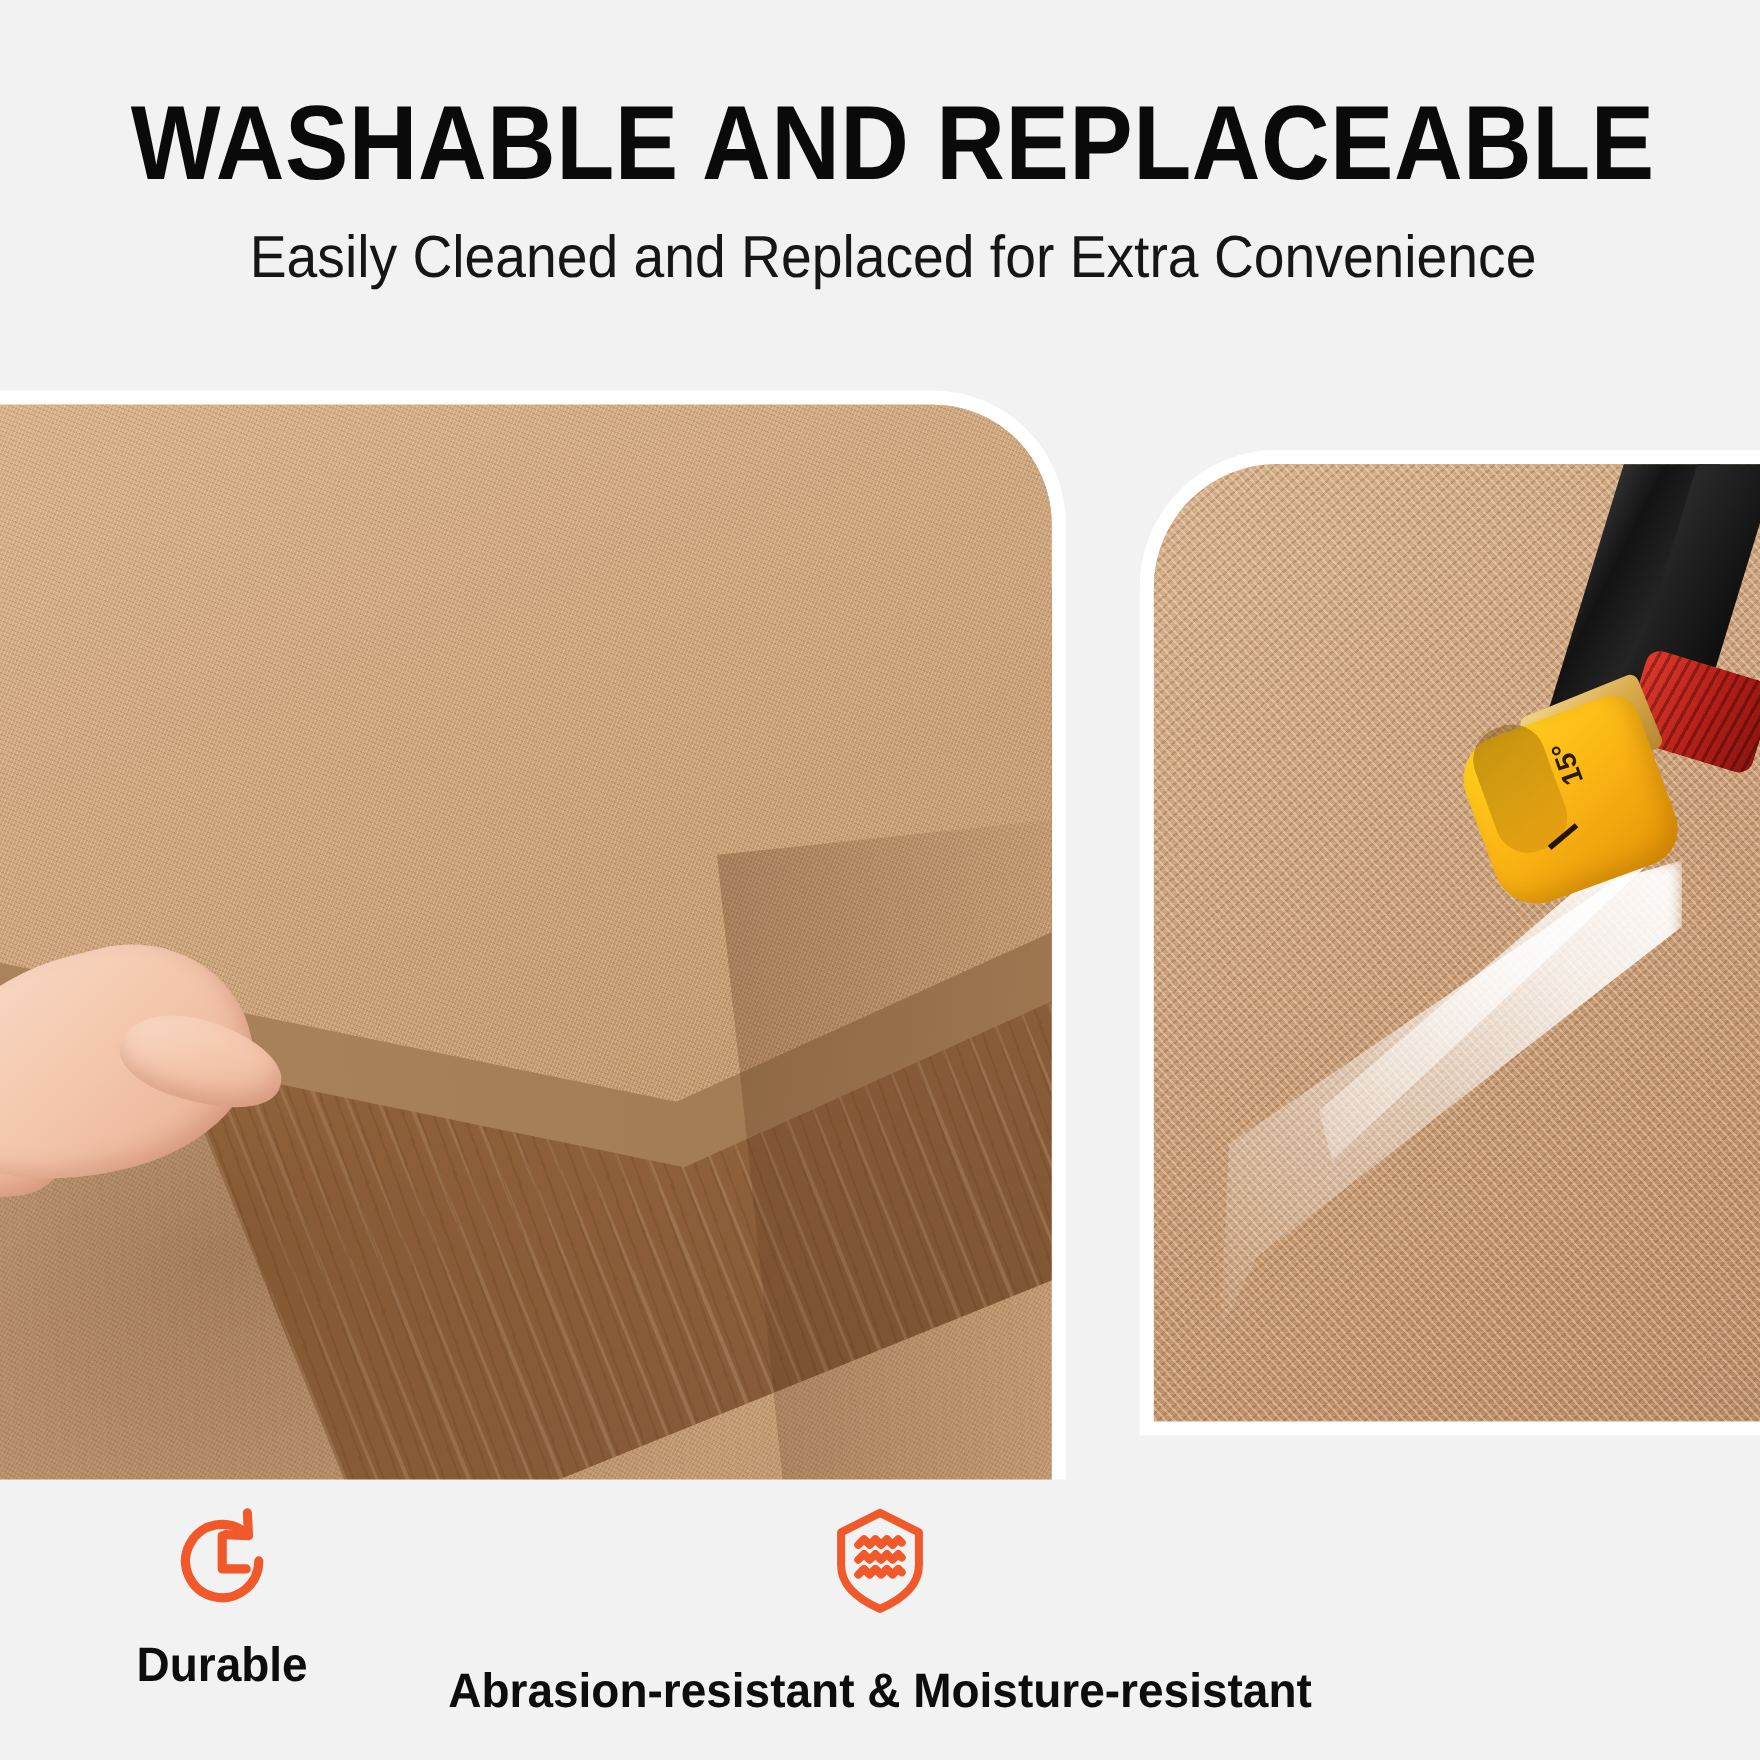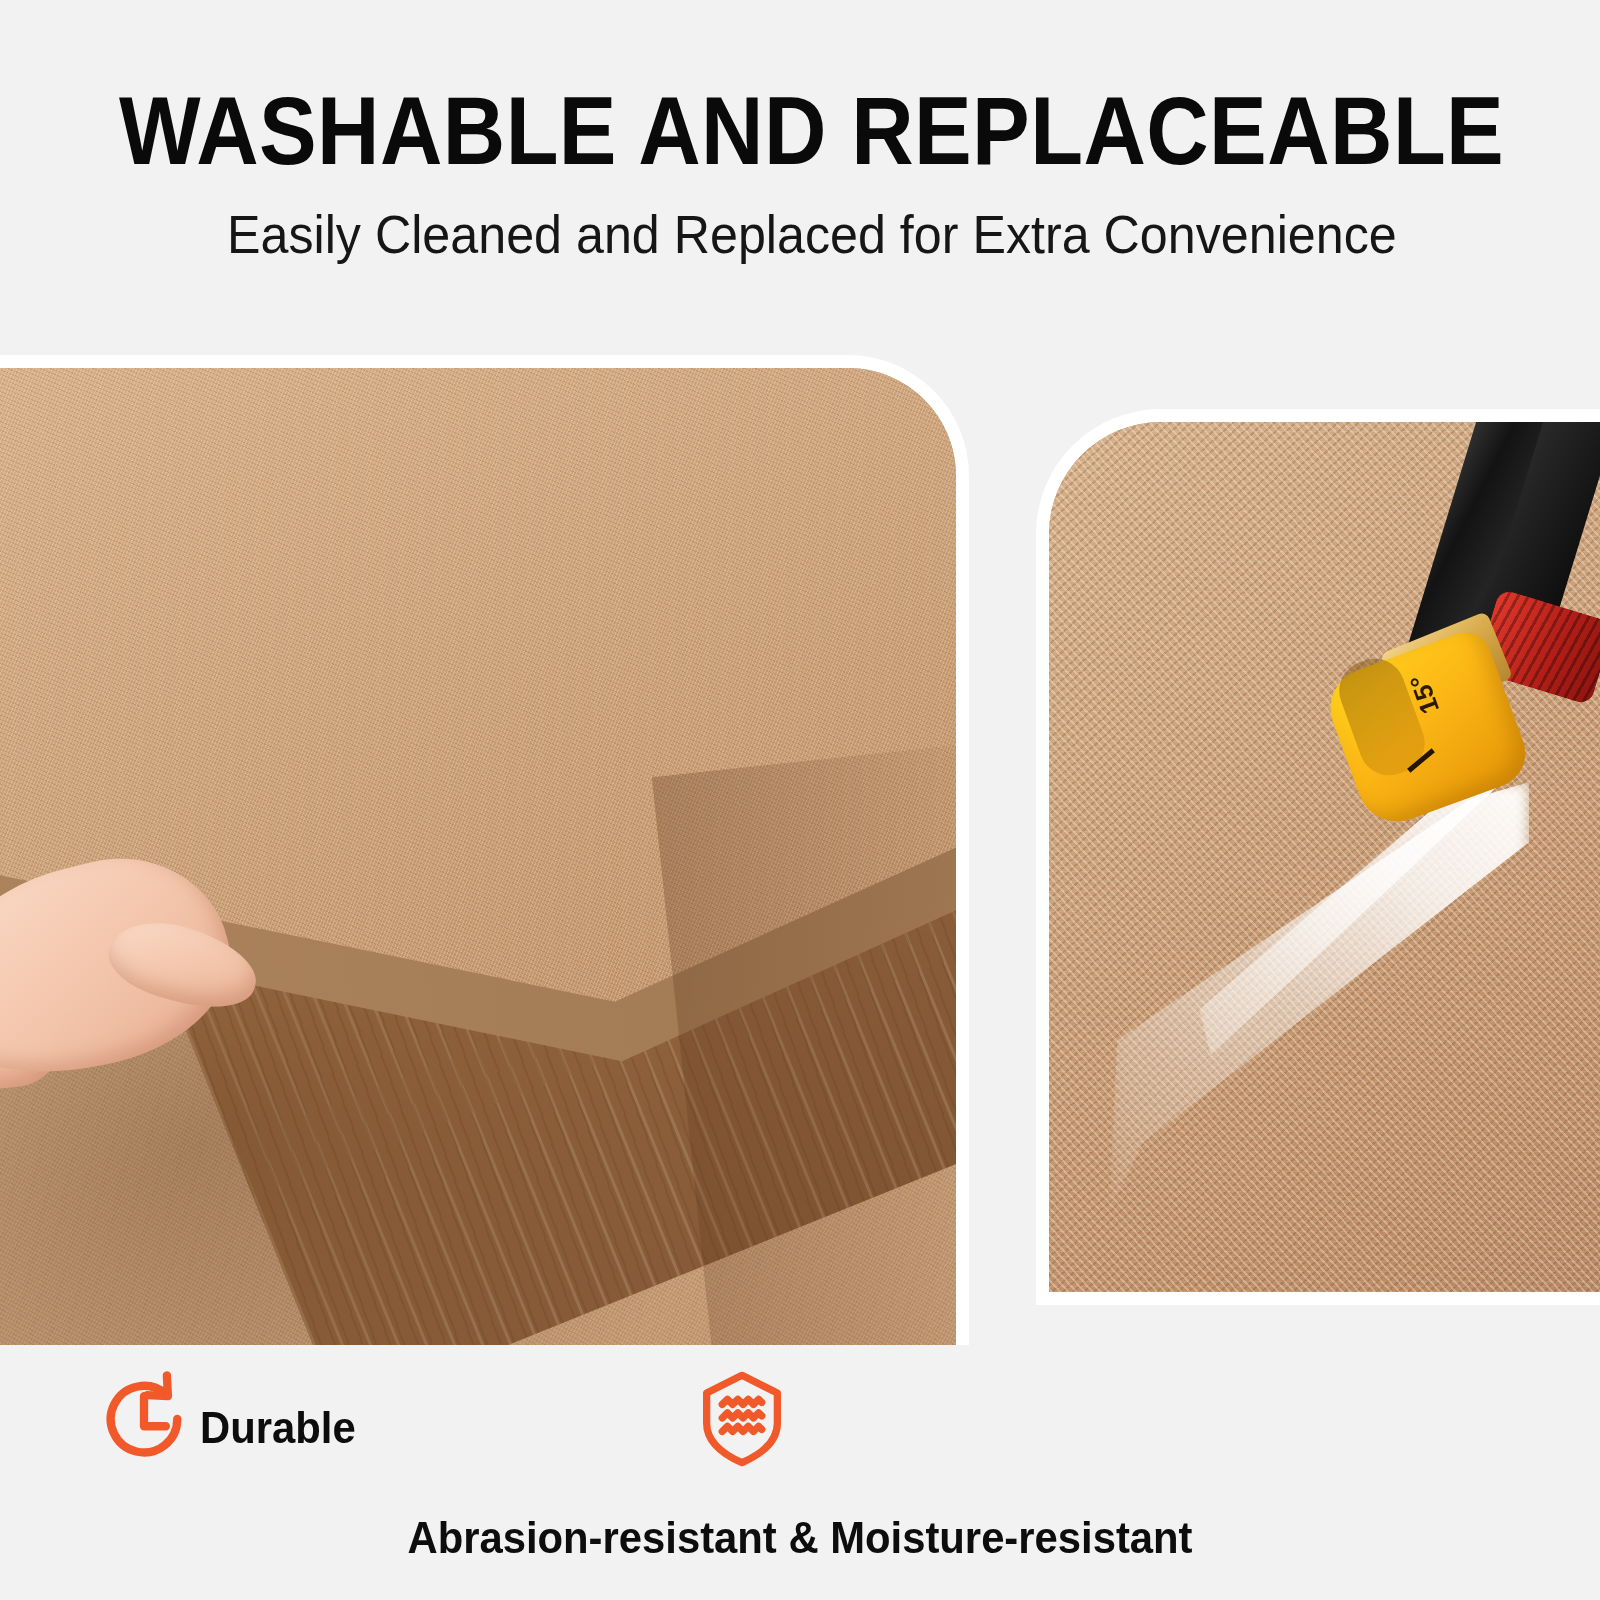--- a/index.html
+++ b/index.html
@@ -337,20 +337,21 @@
     left: 0; top: 1345px;
     width: 1600px;
     height: 255px;
     background: #f2f2f2;
   }
 
   .feat {
     position: absolute;
     top: 22px;
     display: flex;
+    flex-direction: column;
     align-items: center;
   }
   #feat-0 { left: 92px;  width: 220px; }
   #feat-1 { left: 690px; width: 220px; }
   #feat-2 { left: 1288px; width: 220px; }
 
   .feat-icon { width: 104px; height: 104px; display: block; }
 
   .feat-label {
     margin-top: 18px;

